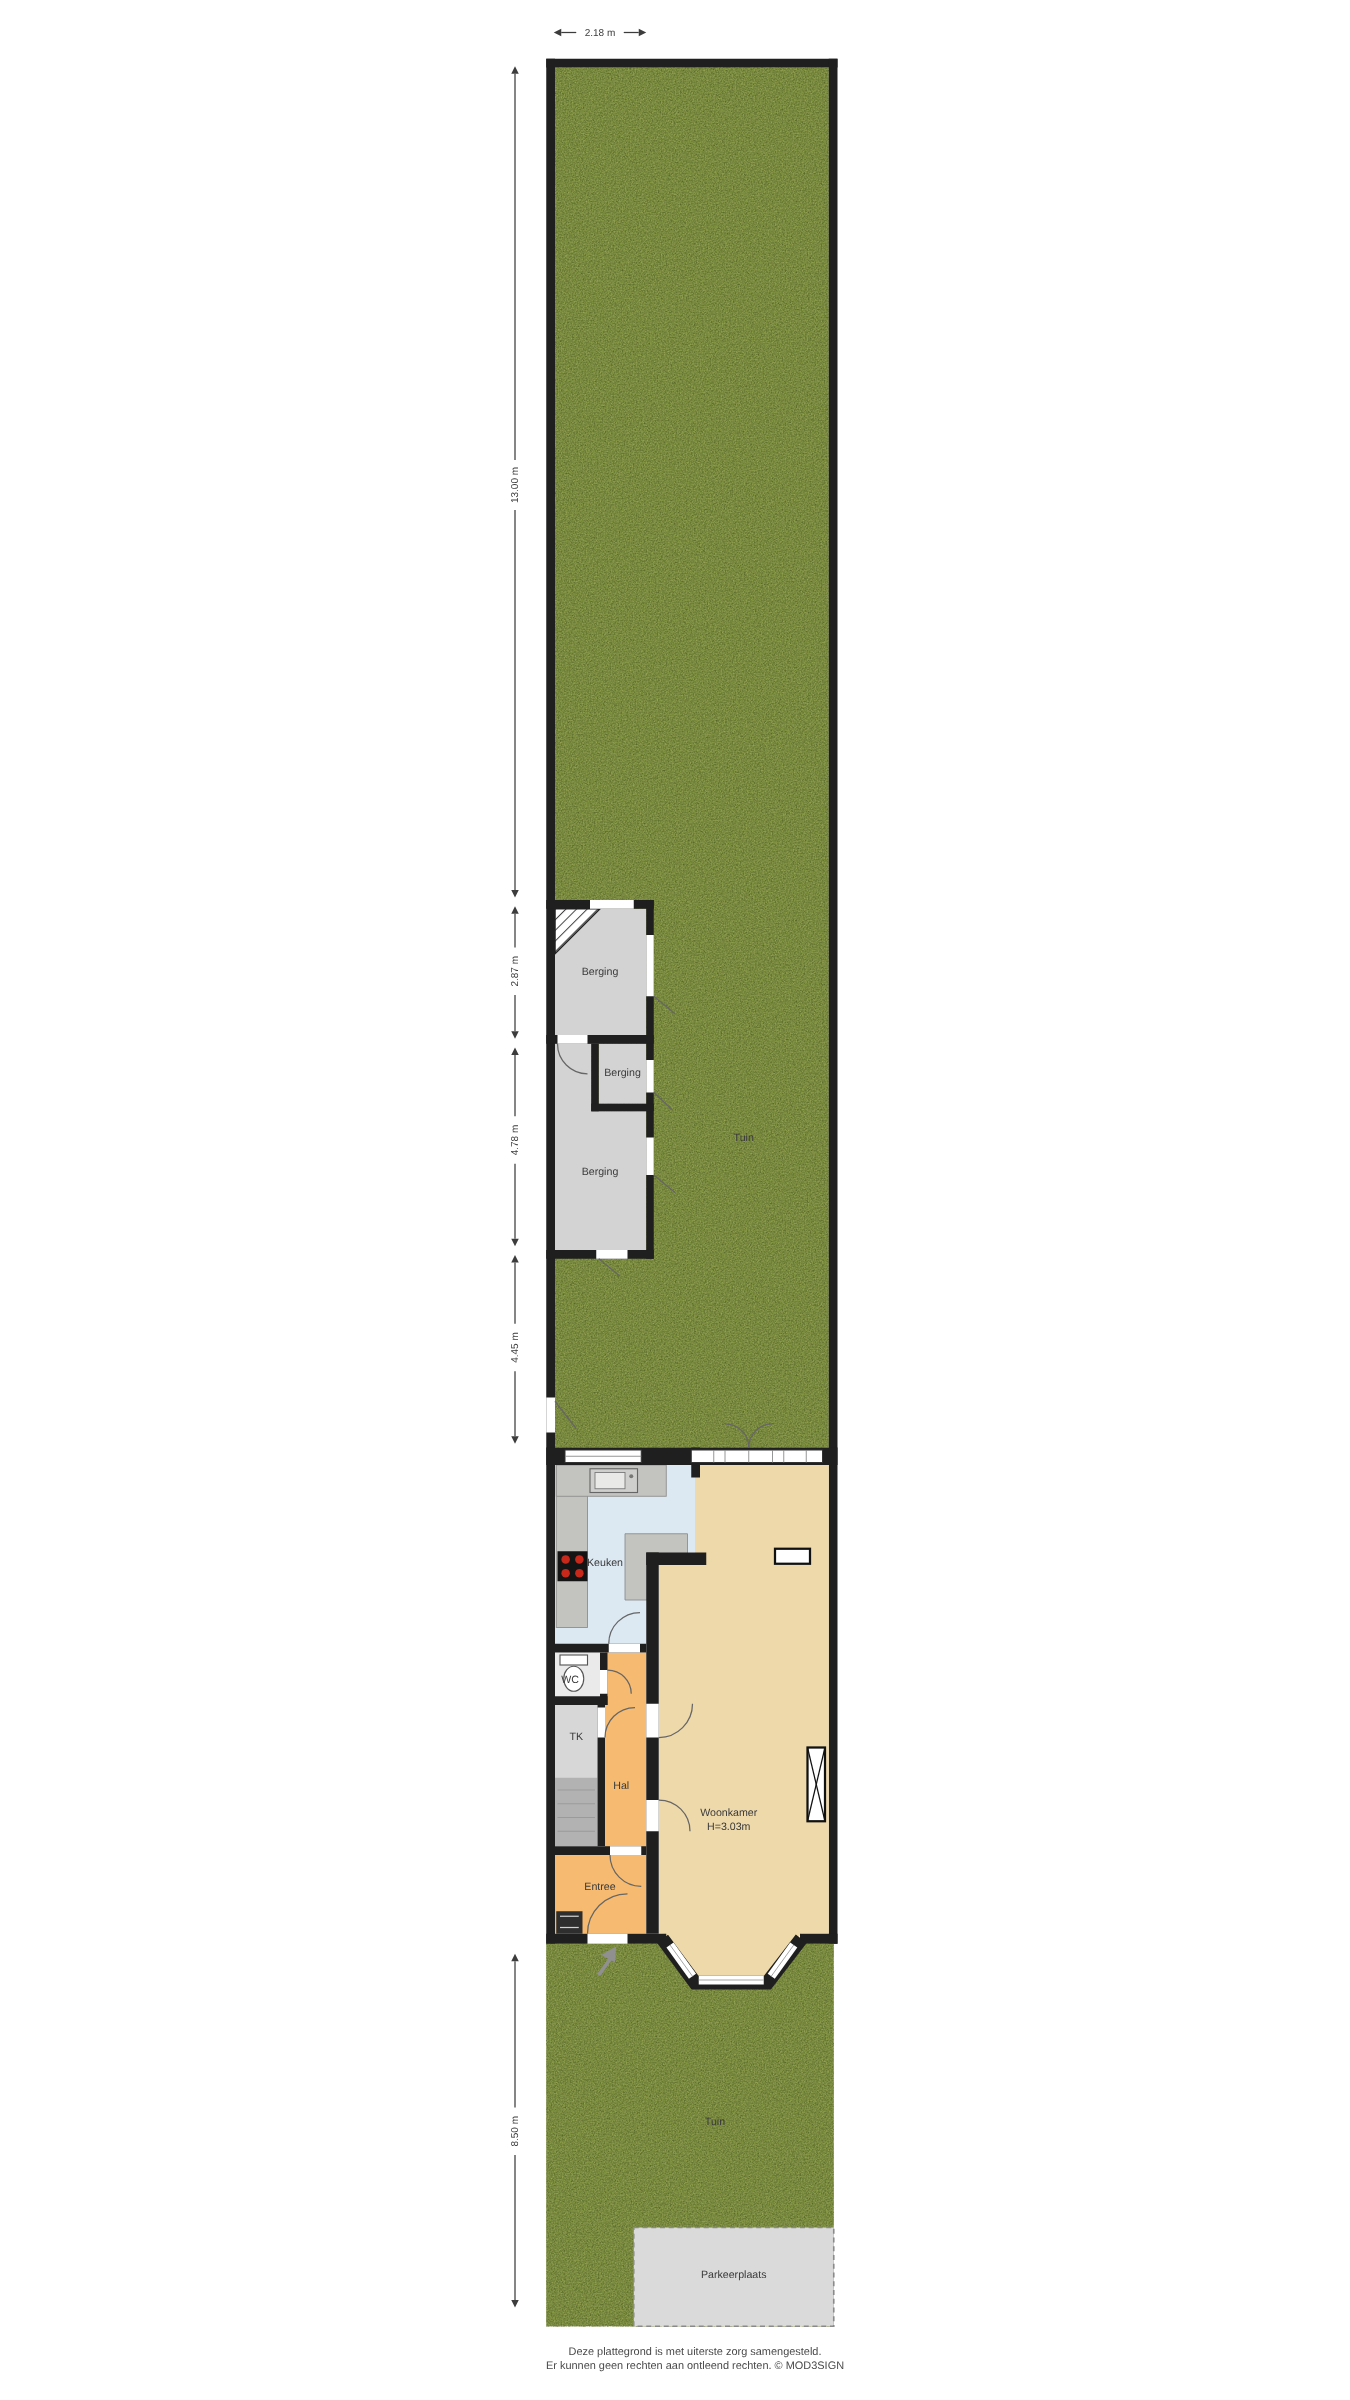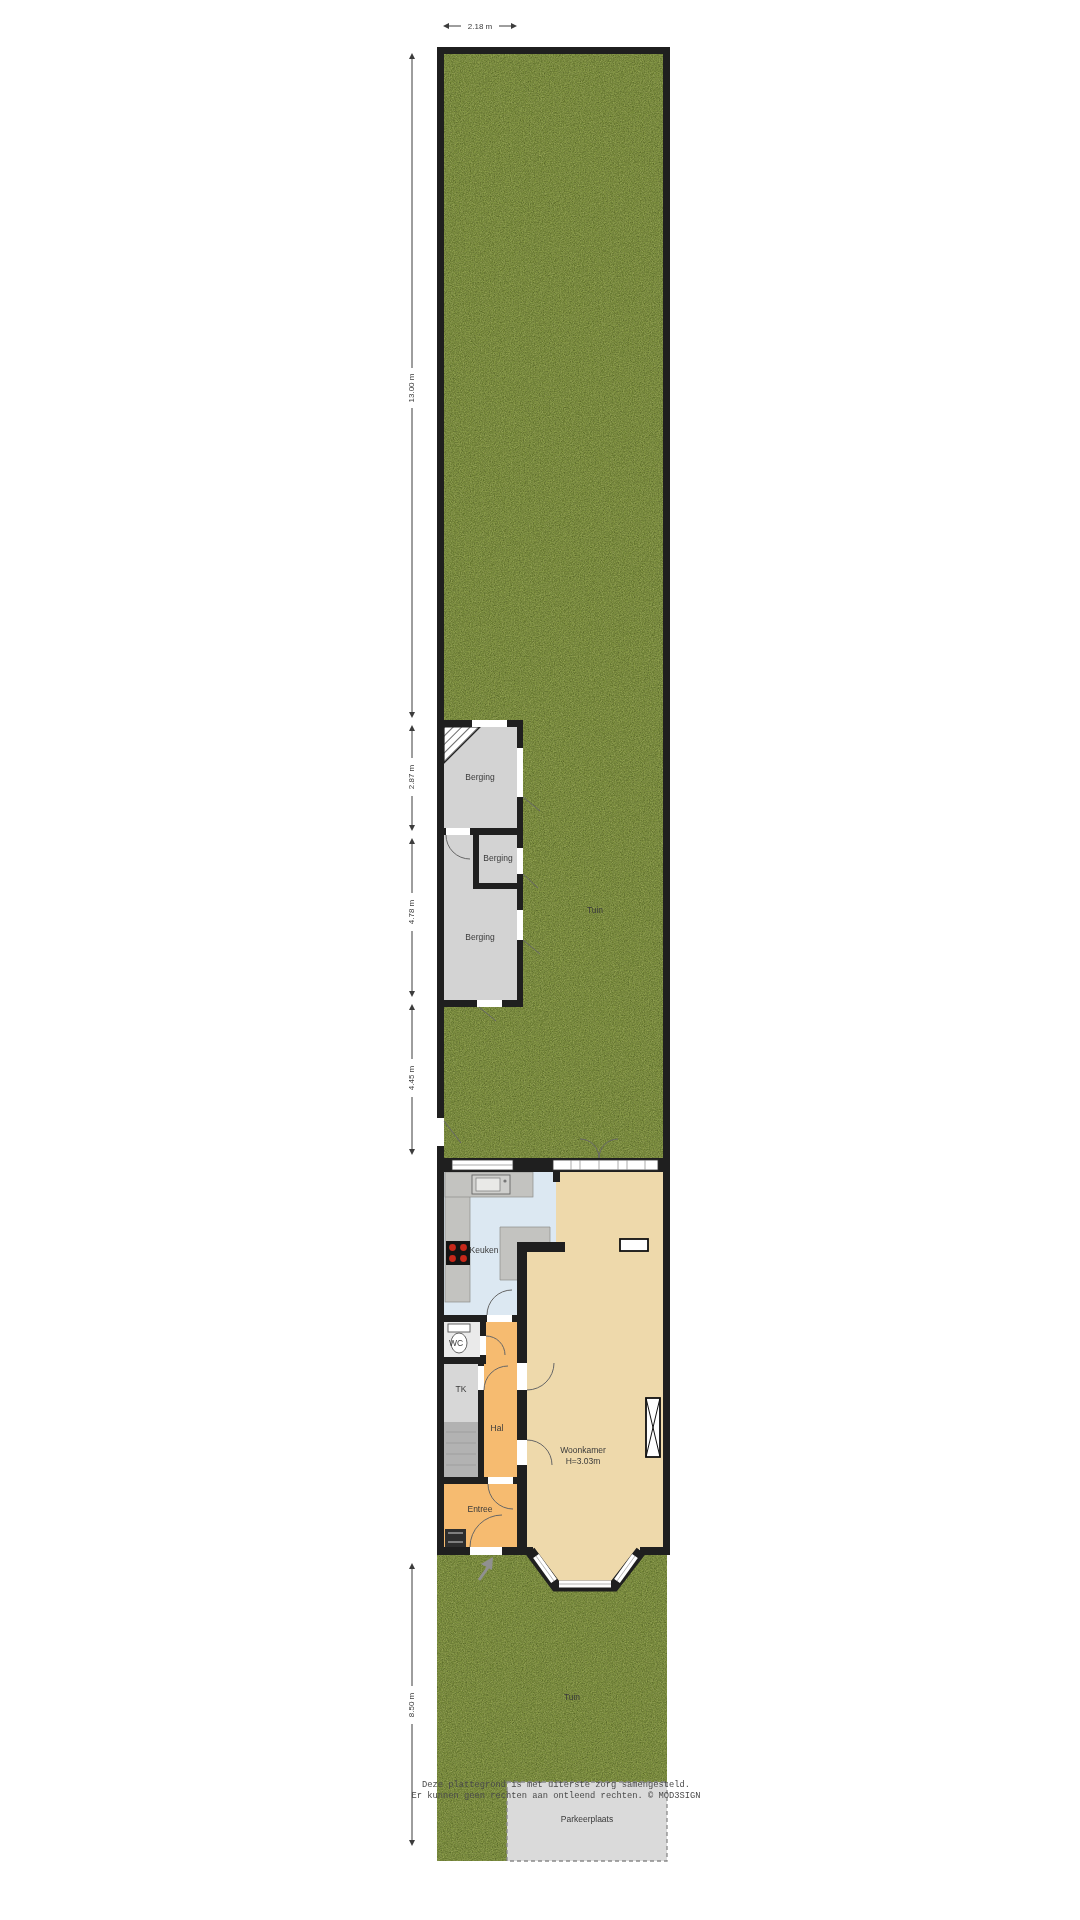--- a/index.html
+++ b/index.html
@@ -7,22 +7,22 @@
         font-family:"Liberation Sans", sans-serif;}
   svg text{font-family:"Liberation Sans", sans-serif;fill:#3a3a3a;}
   .roomlbl{font-size:8.5px;}
   .dimlbl{font-size:8px;fill:#3c3c3c;}
   .dimline{stroke:#3c3c3c;stroke-width:1;}
   .dimarrow{fill:#3c3c3c;}
   .wall{fill:#1f1f1f;}
   .gap{fill:#ffffff;}
   .swing{stroke:#666;stroke-width:1;fill:none;}
   .counter{stroke:#8d8d8b;stroke-width:0.7;}
-  #footer{position:absolute;left:556px;top:1780px;transform:translateX(-50%);
-          text-align:center;font-size:8.75px;line-height:1.3;color:#4a4a4a;white-space:nowrap;font-family:Liberation Mono, monospace;}
+  #footer{position:absolute;left:556px;top:1876px;transform:translateX(-50%);
+          text-align:center;font-size:8.75px;line-height:1.3;color:#4a4a4a;white-space:nowrap;}
 </style>
 </head>
 <body>
 
 <div id="page">
 <svg width="1080" height="1920" viewBox="0 0 1080 1920">
   <defs>
     <filter id="graindark" x="0%" y="0%" width="100%" height="100%">
       <feTurbulence type="fractalNoise" baseFrequency="0.8" numOctaves="2" stitchTiles="stitch" result="t"></feTurbulence>
       <feColorMatrix in="t" type="matrix" values="0 0 0 0 0  0 0 0 0 0  0 0 0 0 0  1 1 1 0 -1.1" result="a"></feColorMatrix>

